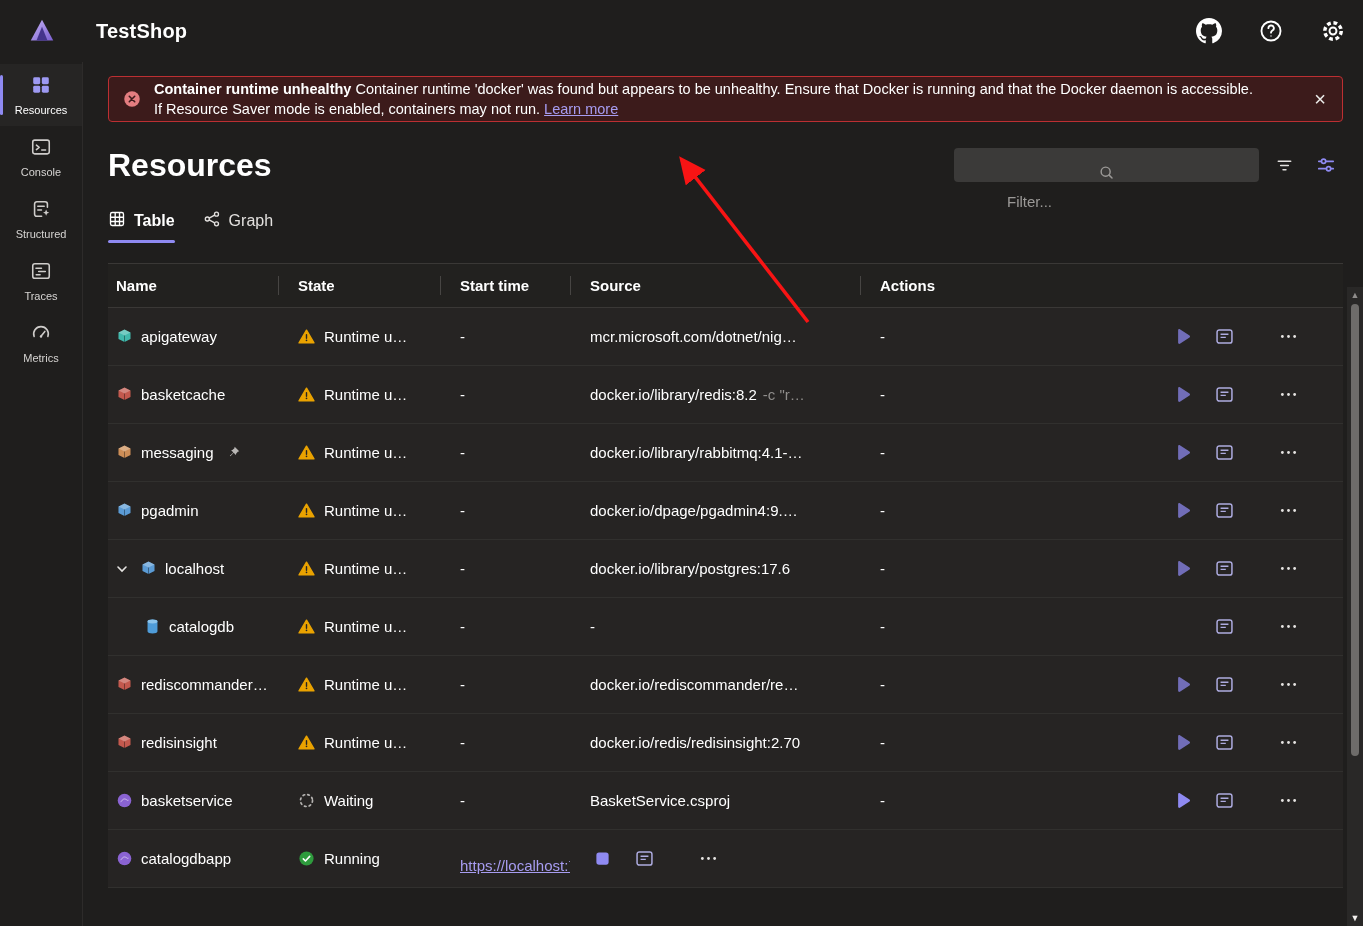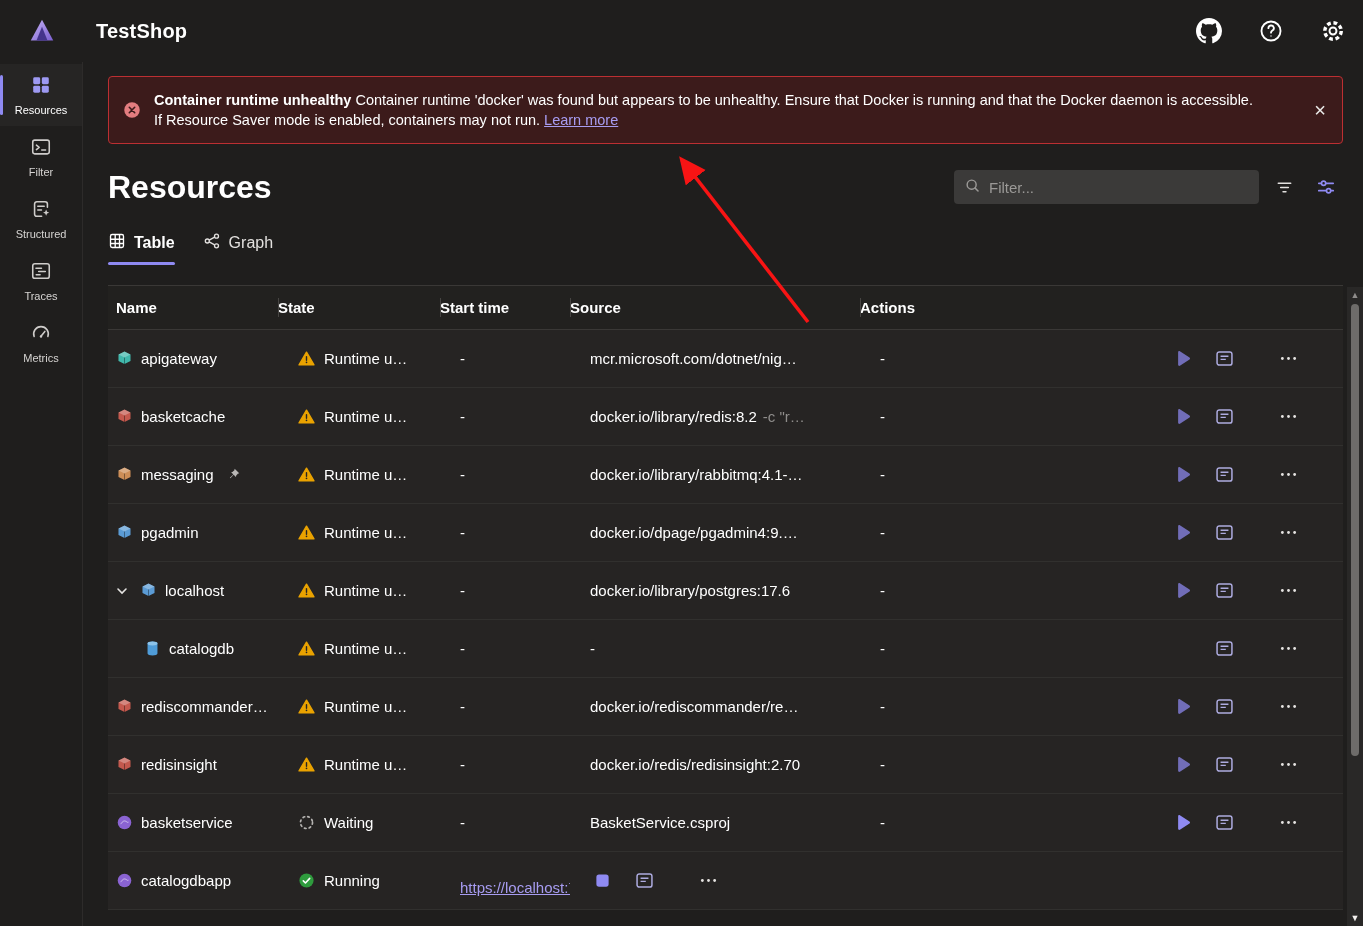--- a/index.html
+++ b/index.html
@@ -20,48 +20,48 @@
   .nav-item svg { width:22px; height:22px; }
   .nav-label { font-size:11px; color:#d6d4d2; }
   .nav-item.selected { color:#9d99f2; background:rgba(255,255,255,.03); }
   .nav-item.selected .nav-label { color:#fff; }
   .nav-item.selected::before { content:""; position:absolute; left:0; top:11px; bottom:11px; width:3px; border-radius:2px; background:#8f8af2; }
 
   
   .main { position:absolute; left:83px; top:62px; right:0; bottom:0; padding:14px 20px 0 25px; }
 
   
-  .banner { display:flex; align-items:center; gap:13px; background:#3c1b1b; border:1px solid #bc2f32; border-radius:4px; padding:8px 16px 8px 14px; height:68px; }
+  .banner { display:flex; align-items:center; gap:13px; background:#3c1b1b; border:1px solid #bc2f32; border-radius:4px; padding:8px 16px 8px 14px; height:46px; }
   .banner-icon { flex:0 0 auto; width:18px; height:18px; }
   .banner-text { font-size:14.5px; line-height:20px; color:#fff; }
   .banner-text b { font-weight:700; }
   .banner-link { color:#a79cf1; text-decoration:underline; cursor:pointer; }
   .banner-close { margin-left:auto; color:#ececea; font-size:20px; line-height:1; background:none; border:none; cursor:pointer; }
 
   
   .page-head { display:flex; align-items:center; margin-top:22px; height:42px; }
   .page-title { font-size:32px; font-weight:600; }
   .head-right { margin-left:auto; display:flex; align-items:center; gap:8px; }
-  .filter-box { width:305px; height:34px; background:#3b3a39; border-radius:4px; display:flex; align-items:center; gap:8px; padding:16px 10px; }
+  .filter-box { width:305px; height:34px; background:#3b3a39; border-radius:4px; display:flex; align-items:center; gap:8px; padding:16px 10px;flex-direction:column; }
   .filter-box input { flex:1; background:transparent; border:none; outline:none; color:#fff; font-size:15px; font-family:inherit; }
   .filter-box input::placeholder { color:#9b9997; }
   .tool-btn { width:34px; height:32px; display:flex; align-items:center; justify-content:center; background:none; border:none; cursor:pointer; border-radius:4px; }
 
   
   .tabs { display:flex; gap:28px; margin-top:24px; }
   .tab { position:relative; display:flex; align-items:center; gap:8px; font-size:16px; color:#e3e1df; padding-bottom:11px; cursor:pointer; background:none; border:none; }
   .tab svg { width:18px; height:18px; }
   .tab.selected { font-weight:700; color:#fff; }
   .tab.selected::after { content:""; position:absolute; left:0; right:0; bottom:0; height:3px; border-radius:2px; background:#8f8af2; }
 
   
   .resource-table { margin-top:20px; border-top:1px solid #3a3836; }
   .t-head, .t-row { display:grid; grid-template-columns:170px 162px 130px 290px 290px 1fr; }
   .t-head { height:44px; background:#22211f; border-bottom:1px solid #3a3836; }
-  .th { display:flex; align-items:center; font-size:15px; font-weight:700; position:relative; }
+  .th { display:flex; align-items:center; padding-left:20px; font-size:15px; font-weight:700; position:relative; }
   .th.first { padding-left:8px; }
   .th:not(.first)::before { content:""; position:absolute; left:0; top:12px; bottom:12px; width:1px; background:#474543; }
   .t-row { height:58px; border-bottom:1px solid #31302e; background:#262423; }
   .td { display:flex; align-items:center; padding-left:20px; font-size:15px; min-width:0; white-space:nowrap; overflow:hidden; }
   .td.name { padding-left:8px; gap:8px; }
   .res-icon { width:17px; height:17px; flex:0 0 auto; }
   .expander { width:16px; height:16px; margin-right:2px; margin-left:-2px; flex:0 0 auto; cursor:pointer; background:none; border:none; padding:0; }
   .indent { width:20px; flex:0 0 auto; }
   .pin { width:15px; height:15px; margin-left:4px; flex:0 0 auto; }
   .state-ic { width:17px; height:17px; margin-right:9px; flex:0 0 auto; }
@@ -136,21 +136,21 @@
     </span>
     <span class="nav-label">Resources</span>
   </div>
   <div class="nav-item">
     <span>
       <svg viewBox="0 0 24 24" fill="none" stroke="currentColor" stroke-width="1.7" stroke-linecap="round" stroke-linejoin="round">
           <rect x="3" y="4.5" width="18" height="15" rx="2.2"></rect>
           <path d="M7 10l3 2.4L7 14.8M12.8 15.3H17"></path>
         </svg>
     </span>
-    <span class="nav-label">Filter</span>
+    <span class="nav-label">Console</span>
   </div>
   <div class="nav-item">
     <span>
       <svg viewBox="0 0 24 24" fill="none" stroke="currentColor" stroke-width="1.7" stroke-linecap="round">
           <path d="M19 10V6.5A2.5 2.5 0 0 0 16.5 4h-9A2.5 2.5 0 0 0 5 6.5v11A2.5 2.5 0 0 0 7.5 20h5.2"></path>
           <path d="M8.5 9h7M8.5 13h4"></path>
           <path d="M17.6 12.6l1 2.4 2.4 1-2.4 1-1 2.4-1-2.4-2.4-1 2.4-1z" fill="currentColor" stroke="none"></path>
         </svg>
     </span>
     <span class="nav-label">Structured</span>

